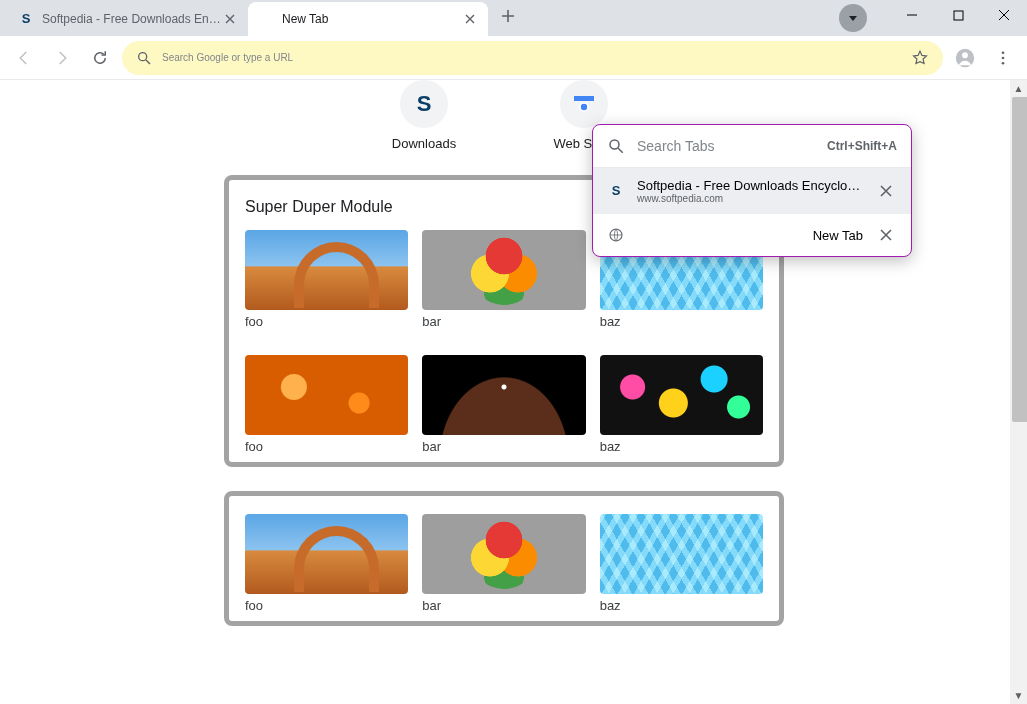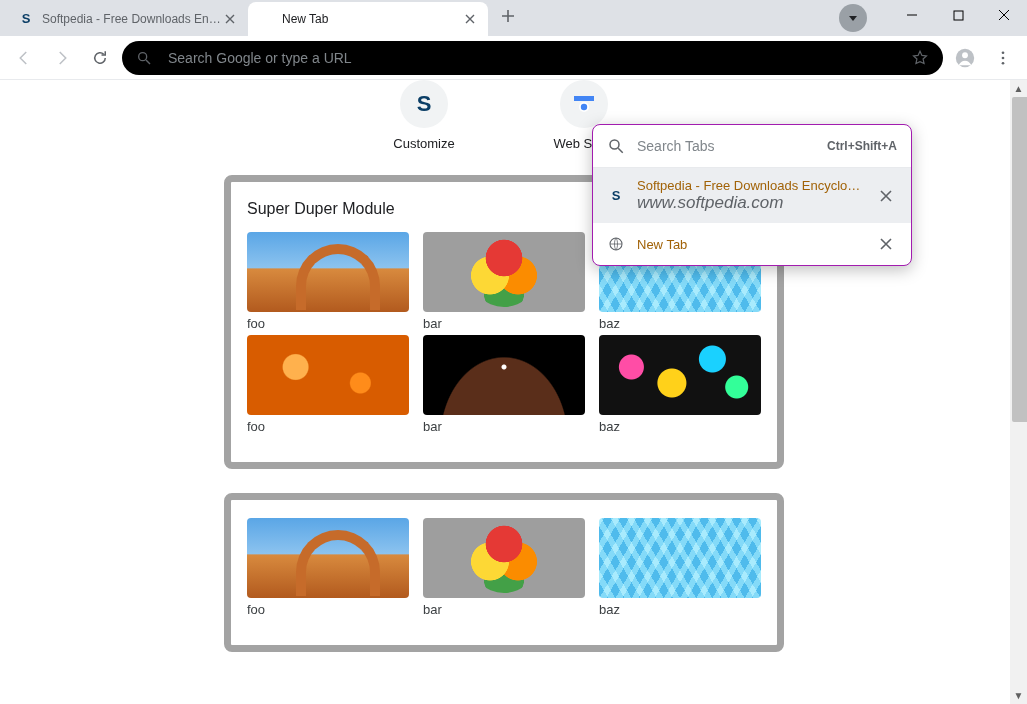--- a/index.html
+++ b/index.html
@@ -25,40 +25,40 @@
 .tab-search-chip {
   position: absolute; right: 160px; top: 4px; width: 28px; height: 28px; border-radius: 50%;
   background: #9aa0a6; display: flex; align-items: center; justify-content: center; color: #202124;
 }
 
 
 .toolbar { height: 44px; background: #fff; display: flex; align-items: center; padding: 0 8px; gap: 6px; border-bottom: 1px solid #e8eaed; }
 .nav-btn { width: 32px; height: 32px; border-radius: 50%; display: flex; align-items: center; justify-content: center; color: #5f6368; }
 .nav-btn.disabled { color: #bdc1c6; }
 .omnibox {
-  flex: 1; height: 34px; background: #000000; border-radius: 17px; display: flex; align-items: center;
-  padding: 0 14px; color: #80868b; font-size: 14px; gap: 16px;
+  flex: 1; height: 34px; background: #fef9c3; border-radius: 17px; display: flex; align-items: center;
+  padding: 0 14px; color: #80868b; font-size: 10px; gap: 10px;
 }
 .omnibox .star { margin-left: auto; color: #5f6368; }
 .profile-btn { width: 32px; height: 32px; border-radius: 50%; display: flex; align-items: center; justify-content: center; color: #5f6368; }
 .menu-btn { width: 32px; height: 32px; border-radius: 50%; display: flex; align-items: center; justify-content: center; color: #5f6368; }
 
 
 .viewport { position: relative; height: calc(704px - 36px - 44px); overflow: hidden; background: #fff; }
 .ntp { width: 786px; margin: 0 0 0 212px; padding-top: 0; }
 .shortcuts { display: flex; gap: 48px; justify-content: flex-start; padding-left: 156px; padding-top: 0; }
 .shortcut { width: 112px; display: flex; flex-direction: column; align-items: center; gap: 8px; }
 .shortcut .tile { width: 48px; height: 48px; border-radius: 50%; background: #f1f3f4; display: flex; align-items: center; justify-content: center; font-size: 22px; font-weight: 700; }
 .shortcut .label { font-size: 13px; color: #202124; }
 
 .module {
-  border: 7px solid #a3a3a3; border-radius: 8px; margin: 24px 0 0 12px; width: 560px; padding: 18px 16px 28px;
+  border: 5px solid #a3a3a3; border-radius: 8px; margin: 24px 0 0 12px; width: 560px; padding: 18px 16px 8px;
 }
 .module h2 { font-size: 16px; font-weight: 400; color: #202124; margin-bottom: 14px; }
-.cards { display: grid; grid-template-columns: repeat(3, 1fr); gap: 4px 14px; }
+.cards { display: grid; grid-template-columns: repeat(3, 1fr); gap: 26px 14px; }
 .card { display: flex; flex-direction: column; gap: 4px; }
 .thumb { width: 100%; height: 80px; border-radius: 4px; background: #888; overflow: hidden; position: relative; }
 .card .cap { font-size: 13px; color: #3c4043; }
 
 
 .thumb.arch { background: linear-gradient(180deg,#5aa6e6 0%,#8cc3ef 45%,#d88a3e 46%,#b25a1e 100%); }
 .thumb.arch::after{content:"";position:absolute;left:30%;top:15%;width:40%;height:70%;border:10px solid #c66b2a;border-bottom:none;border-radius:60px 60px 0 0;}
 .thumb.circles { background:#9e9e9e; display:flex;align-items:center;justify-content:center; }
 .thumb.circles::before{content:"";width:70px;height:70px;border-radius:50%;background:radial-gradient(circle at 50% 30%, #e53935 0 30%, transparent 31%),radial-gradient(circle at 30% 55%, #fdd835 0 30%, transparent 31%),radial-gradient(circle at 70% 55%, #fb8c00 0 30%, transparent 31%),radial-gradient(circle at 50% 80%, #43a047 0 30%, transparent 31%);}
 .thumb.grid { background: repeating-linear-gradient(60deg,#2b7bb9 0 8px,#6bb7e6 8px 14px), repeating-linear-gradient(-60deg,#2b7bb9 0 8px,#6bb7e6 8px 14px); background-blend-mode: screen;}
@@ -77,22 +77,22 @@
   border-radius: 8px; box-shadow: 0 4px 16px rgba(0,0,0,0.25); z-index: 50; overflow: hidden;
   border: 1px solid #a21caf;
 }
 .ts-head { display: flex; align-items: center; padding: 12px 14px; gap: 12px; border-bottom: 1px solid #e8eaed; }
 .ts-head .ph { flex: 1; font-size: 14px; color: #80868b; }
 .ts-head .shortcut-hint { font-size: 12px; color: #5f6368; font-weight: bold; }
 .ts-item { display: flex; align-items: center; padding: 10px 14px; gap: 12px; }
 .ts-item.hover { background: #eceef1; }
 .ts-item .fav { width: 18px; height: 18px; display: flex; align-items: center; justify-content: center; color: #5f6368; }
 .ts-item .txt { flex: 1; overflow: hidden; }
-.ts-item .ttl { font-size: 13px; color: #a16207; white-space: nowrap; overflow: hidden; text-overflow: ellipsis; }
-.ts-item .url { font-size: 17px; color: #5f6368; font-style: italic; }
+.ts-item .ttl { font-size: 13px; color: #000000; white-space: nowrap; overflow: hidden; text-overflow: ellipsis; text-align: right; }
+.ts-item .url { font-size: 10px; color: #5f6368; }
 .ts-item .x { width: 22px; height: 22px; border-radius: 50%; display: flex; align-items: center; justify-content: center; color: #5f6368; }
 
 
 .customize {
   position: absolute; right: 22px; bottom: 16px; height: 36px; padding: 0 16px 0 12px;
   border-radius: 18px; background: #fff; box-shadow: 0 1px 4px rgba(0,0,0,0.25);
   display: flex; align-items: center; gap: 8px; color: #1a73e8; font-size: 14px;
 }
 
 
@@ -210,21 +210,21 @@
   </div>
 </div>
 
 <div class="viewport">
 
   <div class="ntp">
 
     <div class="shortcuts">
       <div class="shortcut">
         <div class="tile" style="color:#0b3e66">S</div>
-        <div class="label">Customize</div>
+        <div class="label">Downloads</div>
       </div>
       <div class="shortcut">
         <div class="tile">
           <svg width="28" height="28" viewBox="0 0 28 28">
               <rect x="4" y="6" width="20" height="5" fill="#4285f4"></rect>
               <path d="M4 11h20v11a2 2 0 0 1-2 2H6a2 2 0 0 1-2-2z" fill="#f1f3f4"></path>
               <circle cx="14" cy="17" r="5" fill="#fff"></circle>
               <circle cx="14" cy="17" r="3.2" fill="#4285f4"></circle>
             </svg>
         </div>

